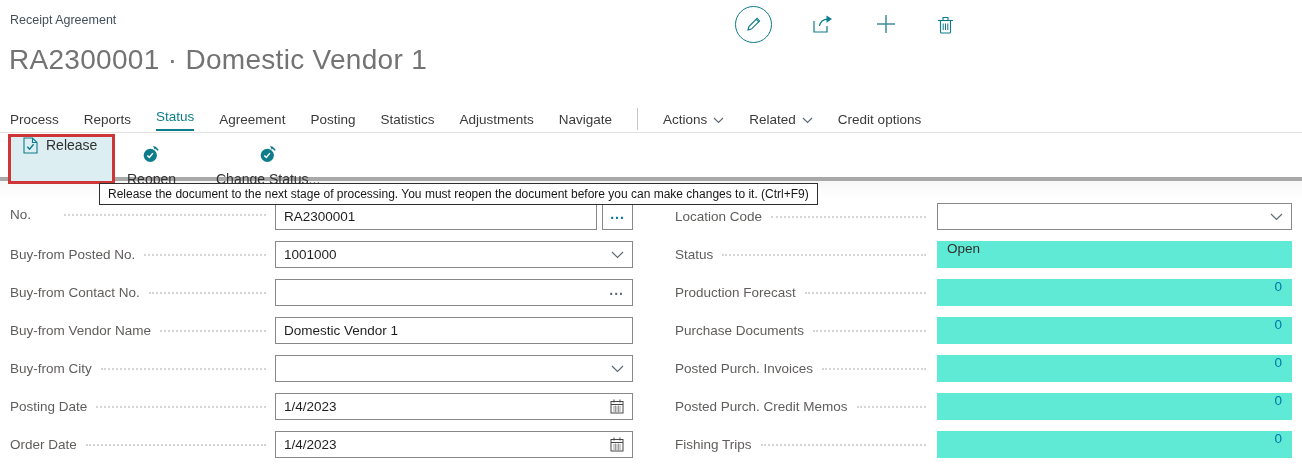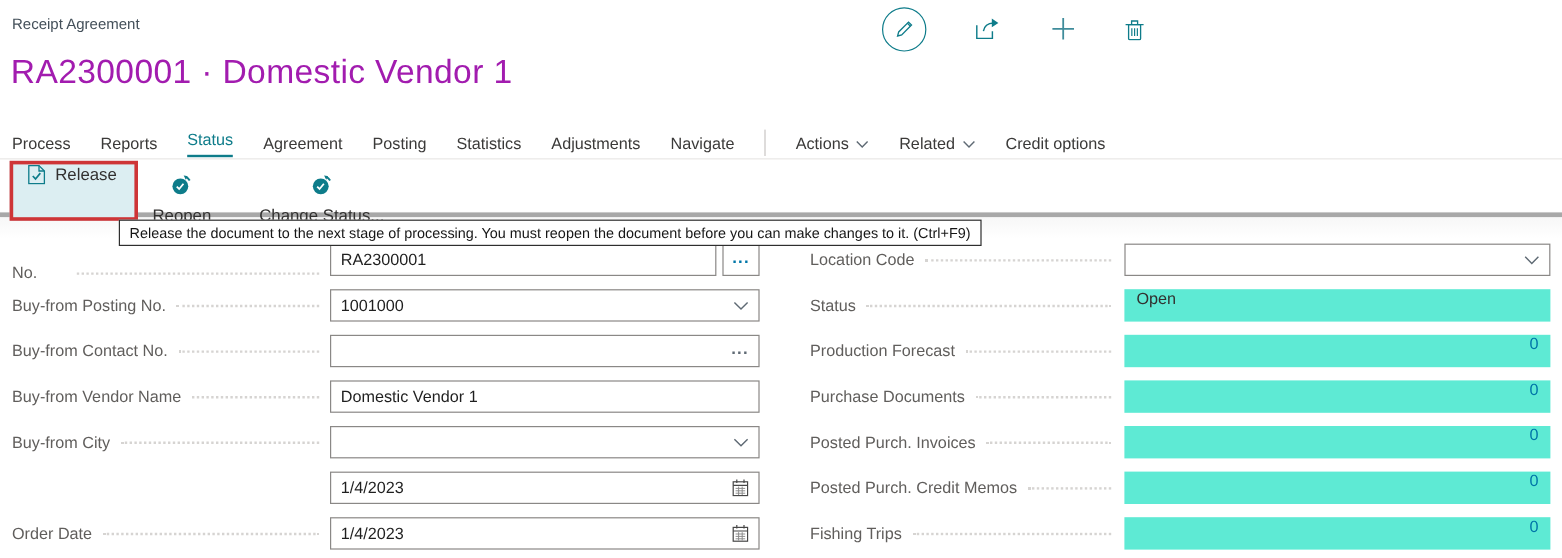--- a/index.html
+++ b/index.html
@@ -3,21 +3,21 @@
 <meta charset="utf-8">
 <style>
   * { margin:0; padding:0; box-sizing:border-box; }
   html,body { background:#fff; }
   .page {
     position:relative; width:1302px; height:465px; background:#fff;
     font-family:"Liberation Sans", sans-serif; overflow:hidden; color:#323130;
   }
   
   .caption { position:absolute; left:10px; top:13px; font-size:12.5px; color:#44505a; }
-  .title   { position:absolute; left:9px;  top:44px; font-size:28px; font-weight:300; color:#a21caf; letter-spacing:.3px; }
+  .title   { position:absolute; left:9px;  top:44px; font-size:28px; font-weight:300; color:#737373; letter-spacing:.3px; }
   .top-icons { position:absolute; top:0; left:735px; height:48px; display:flex; align-items:center; gap:40px; }
   .icon-btn { display:flex; align-items:center; justify-content:center; cursor:pointer; }
   .edit-circle { width:37px; height:37px; border:1px solid #0e7c8a; border-radius:50%; }
   
   .menubar {
     position:absolute; left:0; top:100px; width:1302px; height:33px;
     border-bottom:1px solid #e3e1df; display:flex; align-items:center;
     padding-left:10px; gap:25px; font-size:13.5px; color:#3b3a39;
   }
   .menu-item { padding-top:7px; cursor:pointer; white-space:nowrap; }
@@ -158,33 +158,33 @@
           <path d="M10 0l3.4.9-1.6 2.8z" fill="#0e7c8a"></path>
           <circle cx="7.3" cy="9.3" r="6.6" fill="#0e7c8a"></circle>
           <path d="M4.3 9.5l2 2 3.6-4.4" fill="none" stroke="#fff" stroke-width="1.5"></path>
         </svg>
     </span>
     <span>Change Status...</span>
   </div>
 
   <div class="tooltip">Release the document to the next stage of processing. You must reopen the document before you can make changes to it. (Ctrl+F9)</div>
 
-  <div class="lblwrap" style="left:10px; top:214px; width:260px;gap:24px;">
+  <div class="lblwrap" style="left:10px; top:201px; width:260px;gap:24px;">
     <span class="lbl">No.</span>
       <span class="leader"></span>
   </div>
   <div class="input" style="left:275px; top:203px; width:322px;">
     <span class="val">RA2300001</span>
   </div>
   <div class="assist-box" style="left:602px; top:203px;">
     <span class="dots">...</span>
   </div>
 
   <div class="lblwrap" style="left:10px; top:241px; width:260px;">
-    <span class="lbl">Buy-from Posting No.</span>
+    <span class="lbl">Buy-from Posted No.</span>
       <span class="leader"></span>
   </div>
   <div class="input" style="left:275px; top:241px; width:358px;">
     <span class="val">1001000</span>
     <span class="ctrl-icon">
         <svg width="13" height="8" viewBox="0 0 13 8">
           <path d="M1 1l5.5 5.5L12 1" fill="none" stroke="#5f6a74" stroke-width="1.2"></path>
         </svg>
       </span>
   </div>
@@ -212,20 +212,24 @@
   </div>
   <div class="input" style="left:275px; top:355px; width:358px;">
     <span class="val"></span>
     <span class="ctrl-icon">
         <svg width="13" height="8" viewBox="0 0 13 8">
           <path d="M1 1l5.5 5.5L12 1" fill="none" stroke="#5f6a74" stroke-width="1.2"></path>
         </svg>
       </span>
   </div>
 
+  <div class="lblwrap" style="left:10px; top:393px; width:260px;">
+    <span class="lbl">Posting Date</span>
+      <span class="leader"></span>
+  </div>
   <div class="input" style="left:275px; top:393px; width:358px;">
     <span class="val">1/4/2023</span>
     <span class="ctrl-icon">
         <svg width="14" height="15" viewBox="0 0 14 15">
           <rect x="1" y="2.5" width="12" height="11.5" fill="none" stroke="#474747" stroke-width="1"></rect>
           <path d="M1 5.5h12" stroke="#474747"></path>
           <path d="M4 .5v3M10 .5v3" stroke="#474747"></path>
           <path d="M3 8h8M3 10h8M3 12h8" stroke="#8a8a8a" stroke-width=".8"></path>
           <path d="M5.5 6.5v7M8.5 6.5v7" stroke="#8a8a8a" stroke-width=".8"></path>
         </svg>

